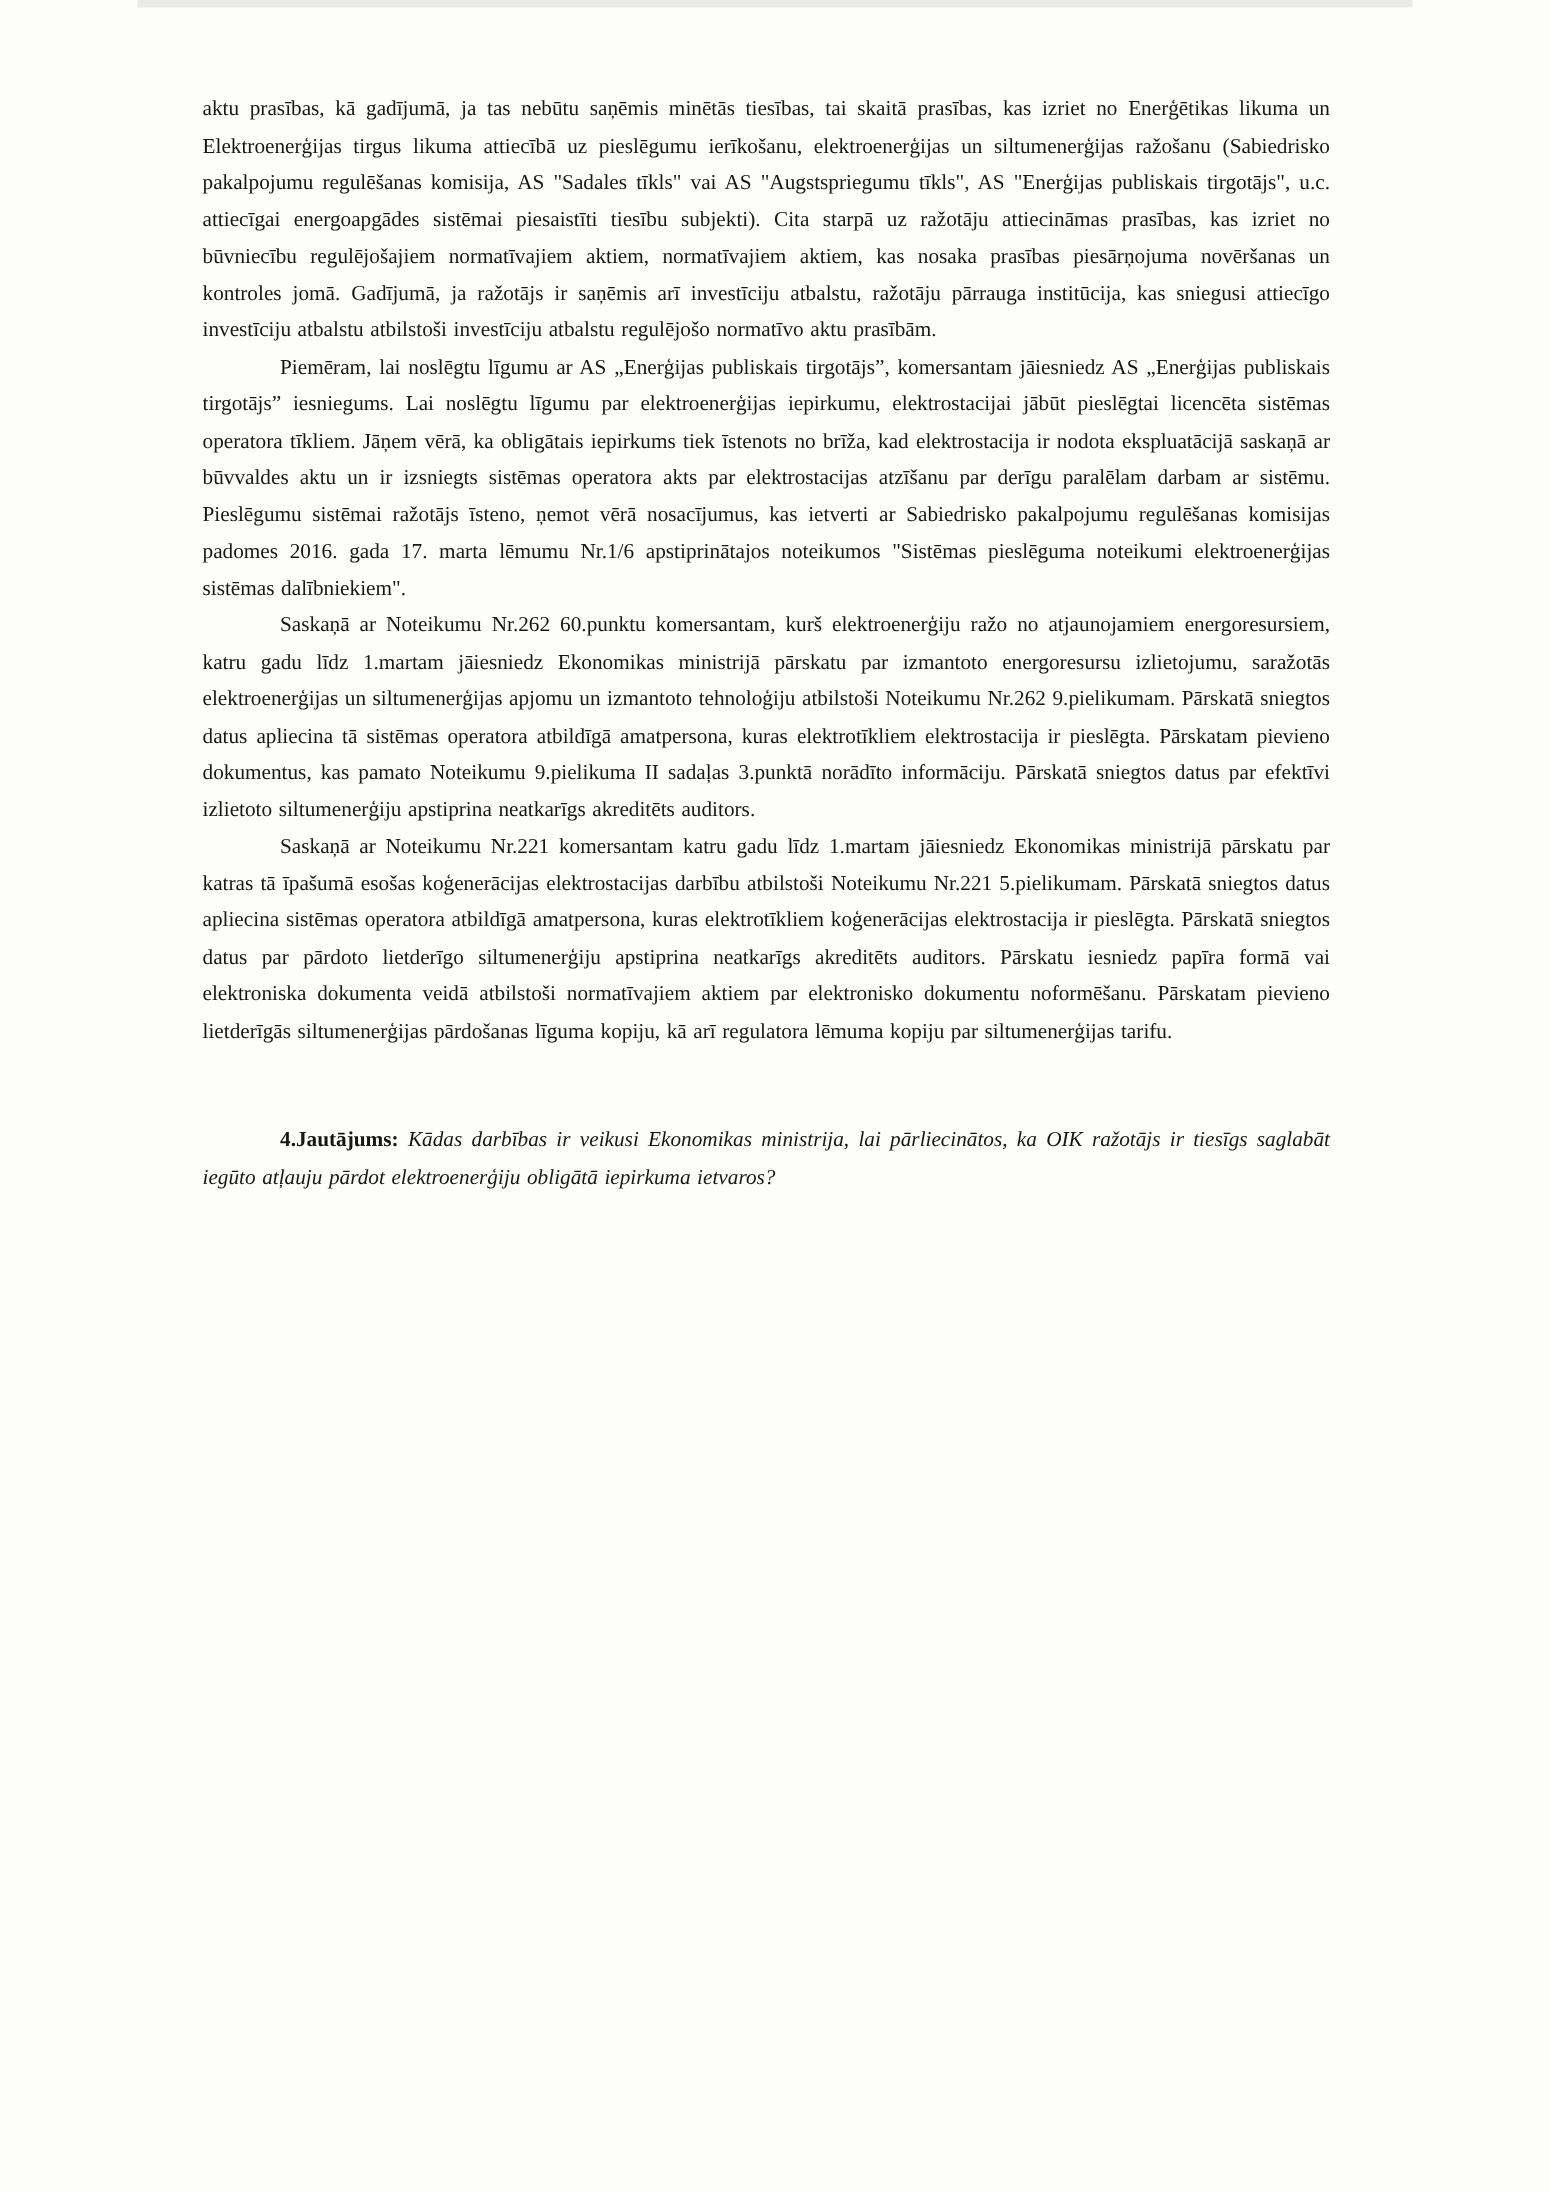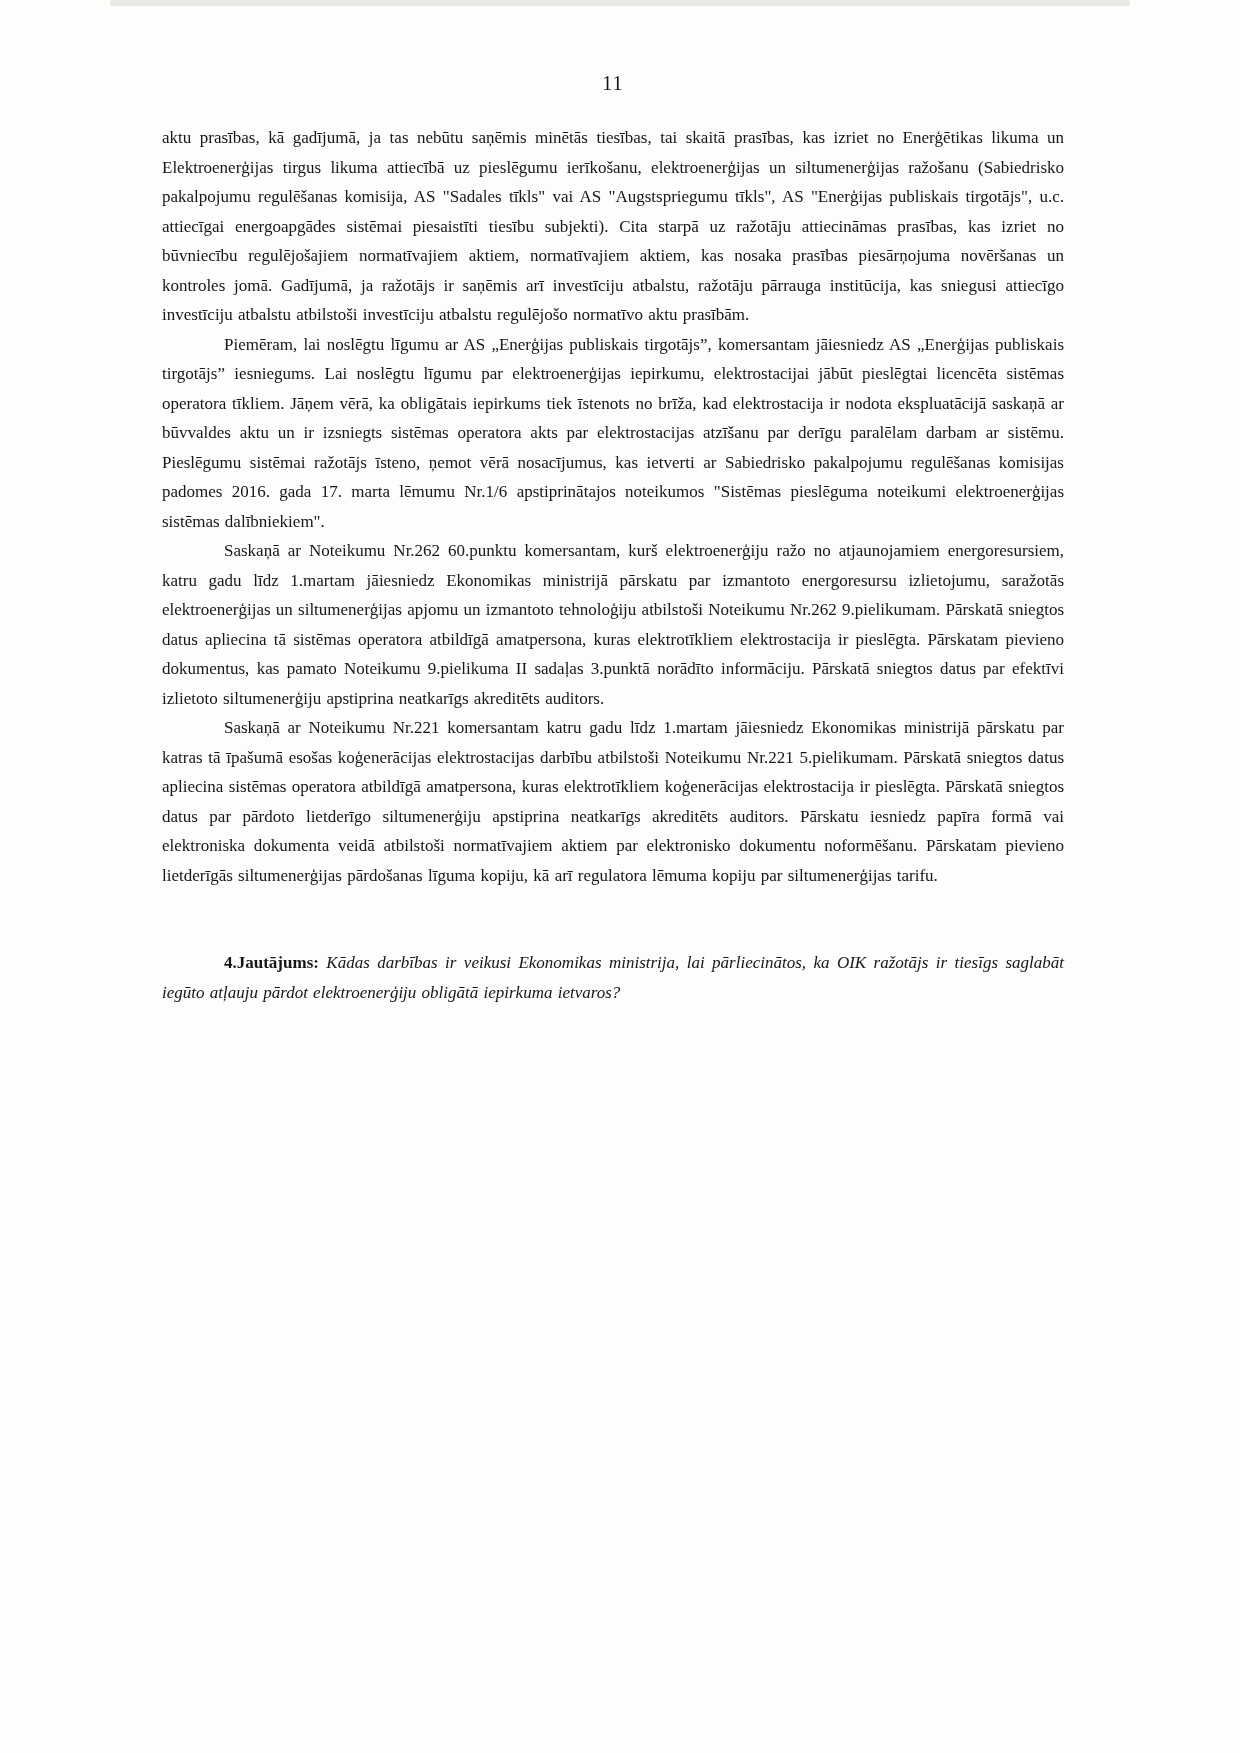--- a/index.html
+++ b/index.html
@@ -52,21 +52,20 @@
       font-style: normal;
     }
     .q-text {
       font-style: italic;
     }
   </style>
 </head>
 <body>
 
 <div class="page">
-  <div class="page-number">11</div>
 
   <div class="doc">
     <p>aktu prasības, kā gadījumā, ja tas nebūtu saņēmis minētās tiesības, tai skaitā prasības, kas izriet no Enerģētikas likuma un Elektroenerģijas tirgus likuma attiecībā uz pieslēgumu ierīkošanu, elektroenerģijas un siltumenerģijas ražošanu (Sabiedrisko pakalpojumu regulēšanas komisija, AS "Sadales tīkls" vai AS "Augstspriegumu tīkls", AS "Enerģijas publiskais tirgotājs", u.c. attiecīgai energoapgādes sistēmai piesaistīti tiesību subjekti). Cita starpā uz ražotāju attiecināmas prasības, kas izriet no būvniecību regulējošajiem normatīvajiem aktiem, normatīvajiem aktiem, kas nosaka prasības piesārņojuma novēršanas un kontroles jomā. Gadījumā, ja ražotājs ir saņēmis arī investīciju atbalstu, ražotāju pārrauga institūcija, kas sniegusi attiecīgo investīciju atbalstu atbilstoši investīciju atbalstu regulējošo normatīvo aktu prasībām.</p>
 
     <p class="indent">Piemēram, lai noslēgtu līgumu ar AS „Enerģijas publiskais tirgotājs”, komersantam jāiesniedz AS „Enerģijas publiskais tirgotājs” iesniegums. Lai noslēgtu līgumu par elektroenerģijas iepirkumu, elektrostacijai jābūt pieslēgtai licencēta sistēmas operatora tīkliem. Jāņem vērā, ka obligātais iepirkums tiek īstenots no brīža, kad elektrostacija ir nodota ekspluatācijā saskaņā ar būvvaldes aktu un ir izsniegts sistēmas operatora akts par elektrostacijas atzīšanu par derīgu paralēlam darbam ar sistēmu. Pieslēgumu sistēmai ražotājs īsteno, ņemot vērā nosacījumus, kas ietverti ar Sabiedrisko pakalpojumu regulēšanas komisijas padomes 2016. gada 17. marta lēmumu Nr.1/6 apstiprinātajos noteikumos "Sistēmas pieslēguma noteikumi elektroenerģijas sistēmas dalībniekiem".</p>
 
     <p class="indent">Saskaņā ar Noteikumu Nr.262 60.punktu komersantam, kurš elektroenerģiju ražo no atjaunojamiem energoresursiem, katru gadu līdz 1.martam jāiesniedz Ekonomikas ministrijā pārskatu par izmantoto energoresursu izlietojumu, saražotās elektroenerģijas un siltumenerģijas apjomu un izmantoto tehnoloģiju atbilstoši Noteikumu Nr.262 9.pielikumam. Pārskatā sniegtos datus apliecina tā sistēmas operatora atbildīgā amatpersona, kuras elektrotīkliem elektrostacija ir pieslēgta. Pārskatam pievieno dokumentus, kas pamato Noteikumu 9.pielikuma II sadaļas 3.punktā norādīto informāciju. Pārskatā sniegtos datus par efektīvi izlietoto siltumenerģiju apstiprina neatkarīgs akreditēts auditors.</p>
 
     <p class="indent">Saskaņā ar Noteikumu Nr.221 komersantam katru gadu līdz 1.martam jāiesniedz Ekonomikas ministrijā pārskatu par katras tā īpašumā esošas koģenerācijas elektrostacijas darbību atbilstoši Noteikumu Nr.221 5.pielikumam. Pārskatā sniegtos datus apliecina sistēmas operatora atbildīgā amatpersona, kuras elektrotīkliem koģenerācijas elektrostacija ir pieslēgta. Pārskatā sniegtos datus par pārdoto lietderīgo siltumenerģiju apstiprina neatkarīgs akreditēts auditors. Pārskatu iesniedz papīra formā vai elektroniska dokumenta veidā atbilstoši normatīvajiem aktiem par elektronisko dokumentu noformēšanu. Pārskatam pievieno lietderīgās siltumenerģijas pārdošanas līguma kopiju, kā arī regulatora lēmuma kopiju par siltumenerģijas tarifu.</p>
 

